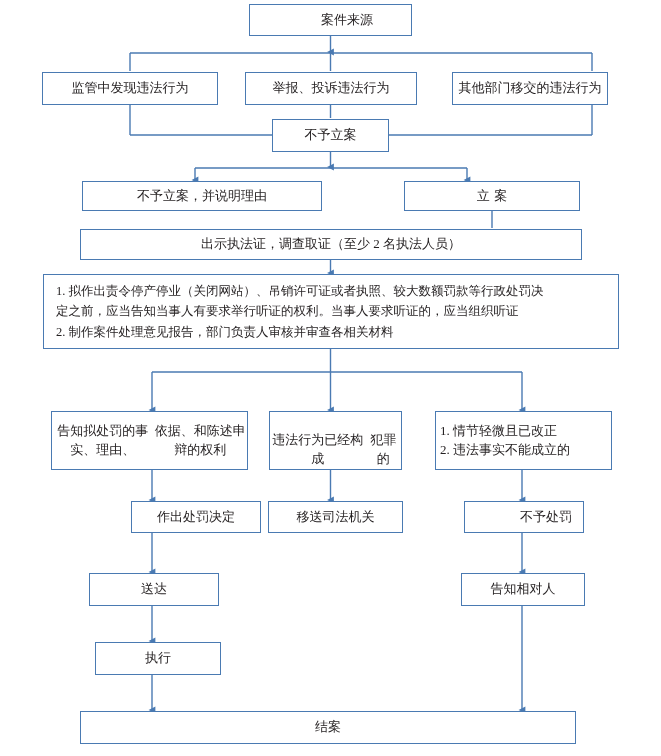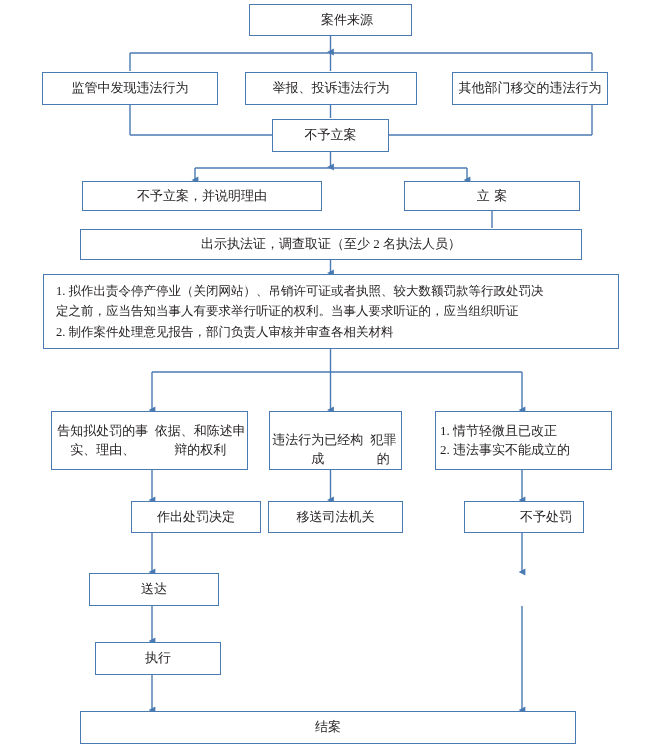--- a/index.html
+++ b/index.html
@@ -182,20 +182,23 @@
   </div>
 
   <div class="node" style="left:464px; top:501px; width:120px; height:32px;padding-left:44px;">
     <span class="inner">不予处罚</span>
   </div>
 
   <div class="node" style="left:89px; top:573px; width:130px; height:33px;">
     <span class="inner">送达</span>
   </div>
 
+  <div class="node" style="left:461px; top:573px; width:124px; height:33px;">
+    <span class="inner">告知相对人</span>
+  </div>
 
   <div class="node" style="left:95px; top:642px; width:126px; height:33px;">
     <span class="inner">执行</span>
   </div>
 
   <div class="node" style="left:80px; top:711px; width:496px; height:33px;">
     <span class="inner">结案</span>
   </div>
 
 </div>

